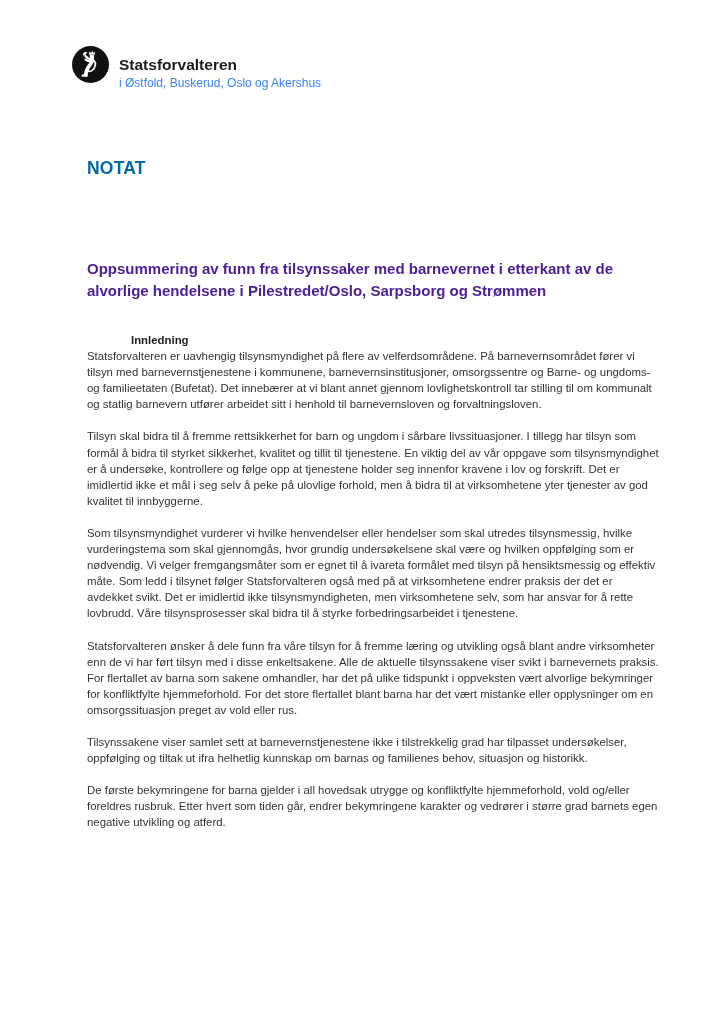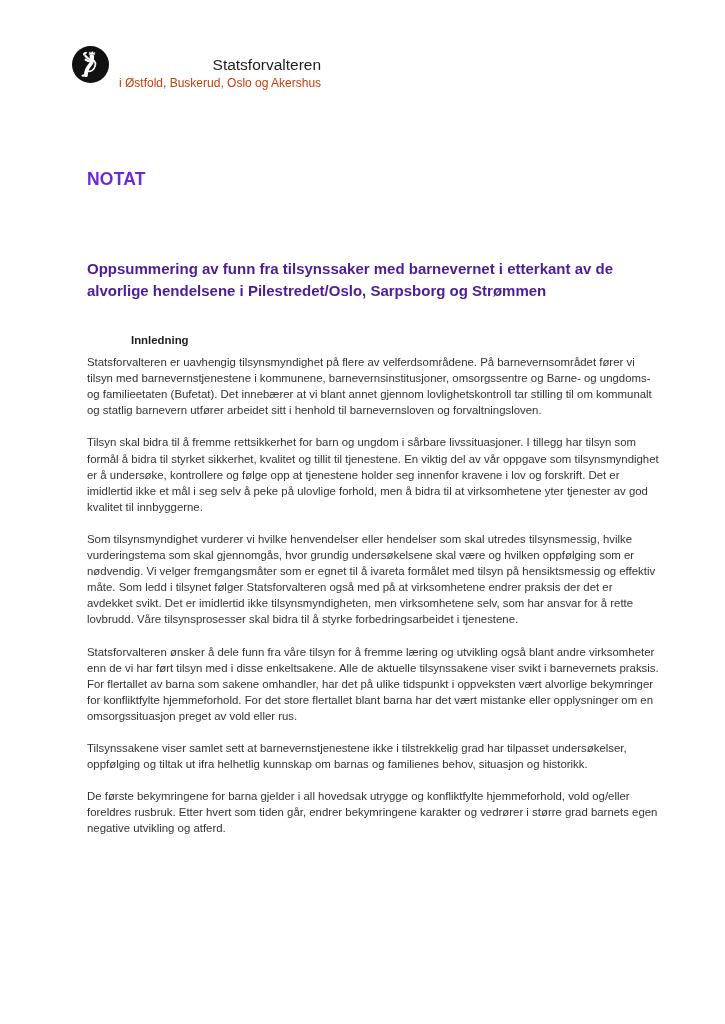--- a/index.html
+++ b/index.html
@@ -29,41 +29,40 @@
     width: 37px;
     height: 37px;
     flex: 0 0 auto;
   }
   .org-block {
     margin-left: 10px;
     padding-top: 10px;
   }
   .org-name {
     font-size: 15.5px;
-    font-weight: 400;
+    font-weight: 700;
     color: #1d1d1b;
     line-height: 1.1;
-    text-align: right;
   }
   .org-region {
     font-size: 12px;
     font-weight: 400;
-    color: #c2410c;
+    color: #3b82f6;
     margin-top: 4px;
     line-height: 1.1;
   }
 
   
   .doc-kind {
     position: absolute;
     left: 87px;
-    top: 169px;
+    top: 158px;
     font-size: 17.5px;
     font-weight: 700;
-    color: #6d28d9;
+    color: #0369a1;
     letter-spacing: 0.2px;
   }
 
   
   .doc-title {
     position: absolute;
     left: 87px;
     top: 258px;
     width: 584px;
     font-size: 15px;
@@ -85,21 +84,21 @@
   .section-heading {
     font-weight: 700;
     color: #1d1d1b;
     margin: 0;
     padding-left: 44px;
   }
   .doc-body p {
     margin: 0 0 16px 0;
   }
   .doc-body p:first-of-type {
-    margin-top: 6px;
+    margin-top: 0;
   }
 </style>
 </head>
 <body>
 
 <div class="page">
 
   <div class="letterhead">
     <svg class="logo" viewBox="0 0 36 36" xmlns="http://www.w3.org/2000/svg" aria-hidden="true">
       <circle cx="18" cy="18" r="18" fill="#111111"></circle>

